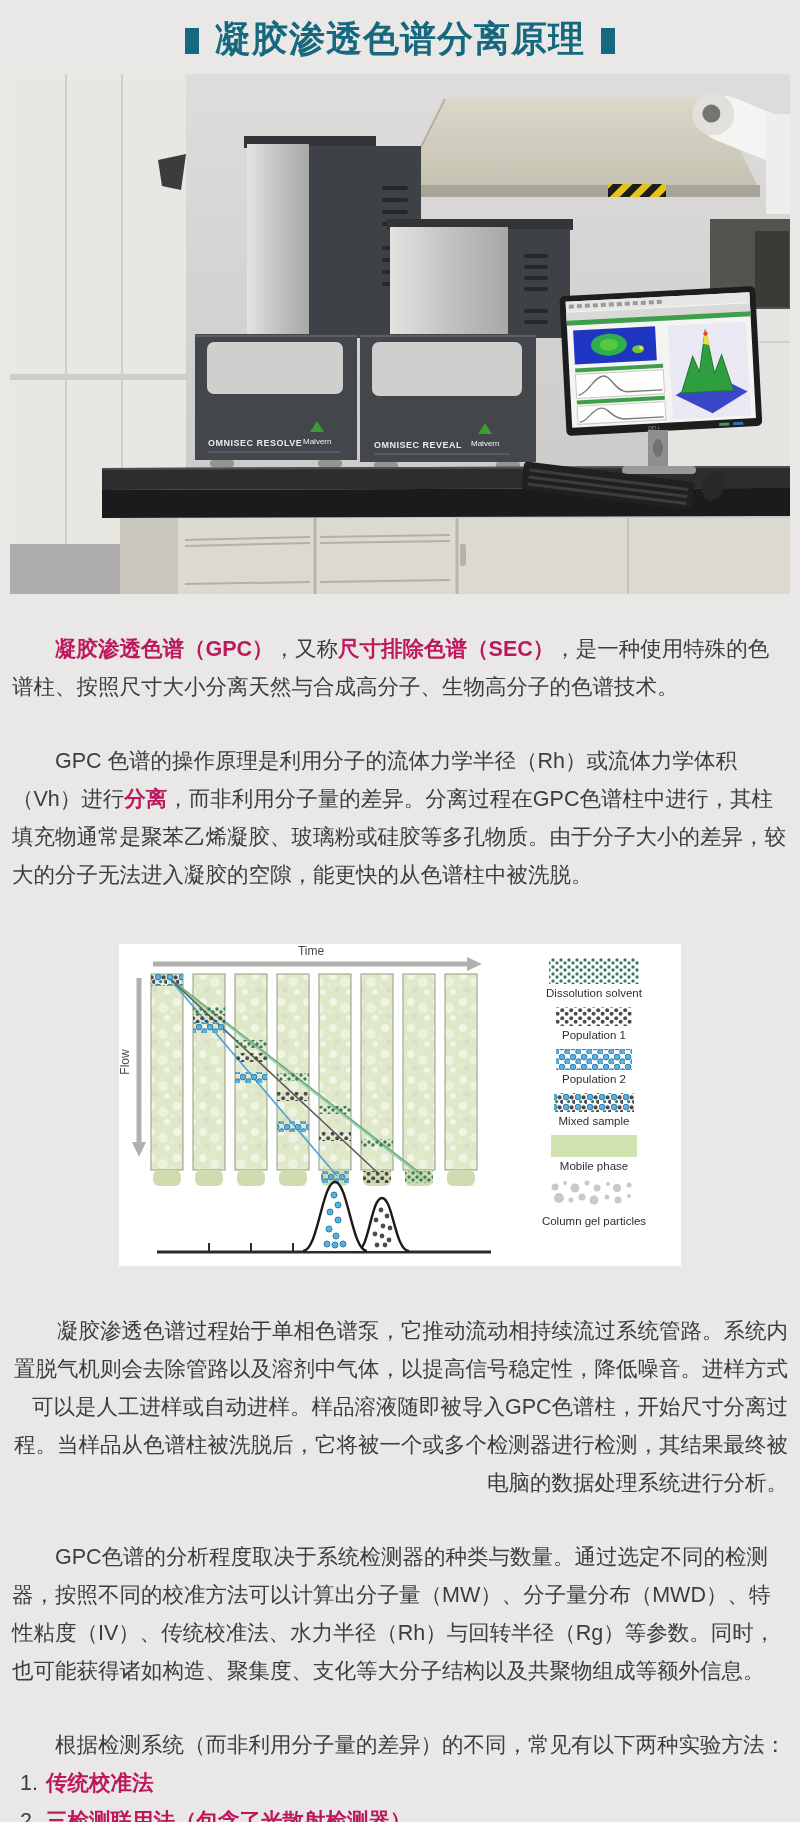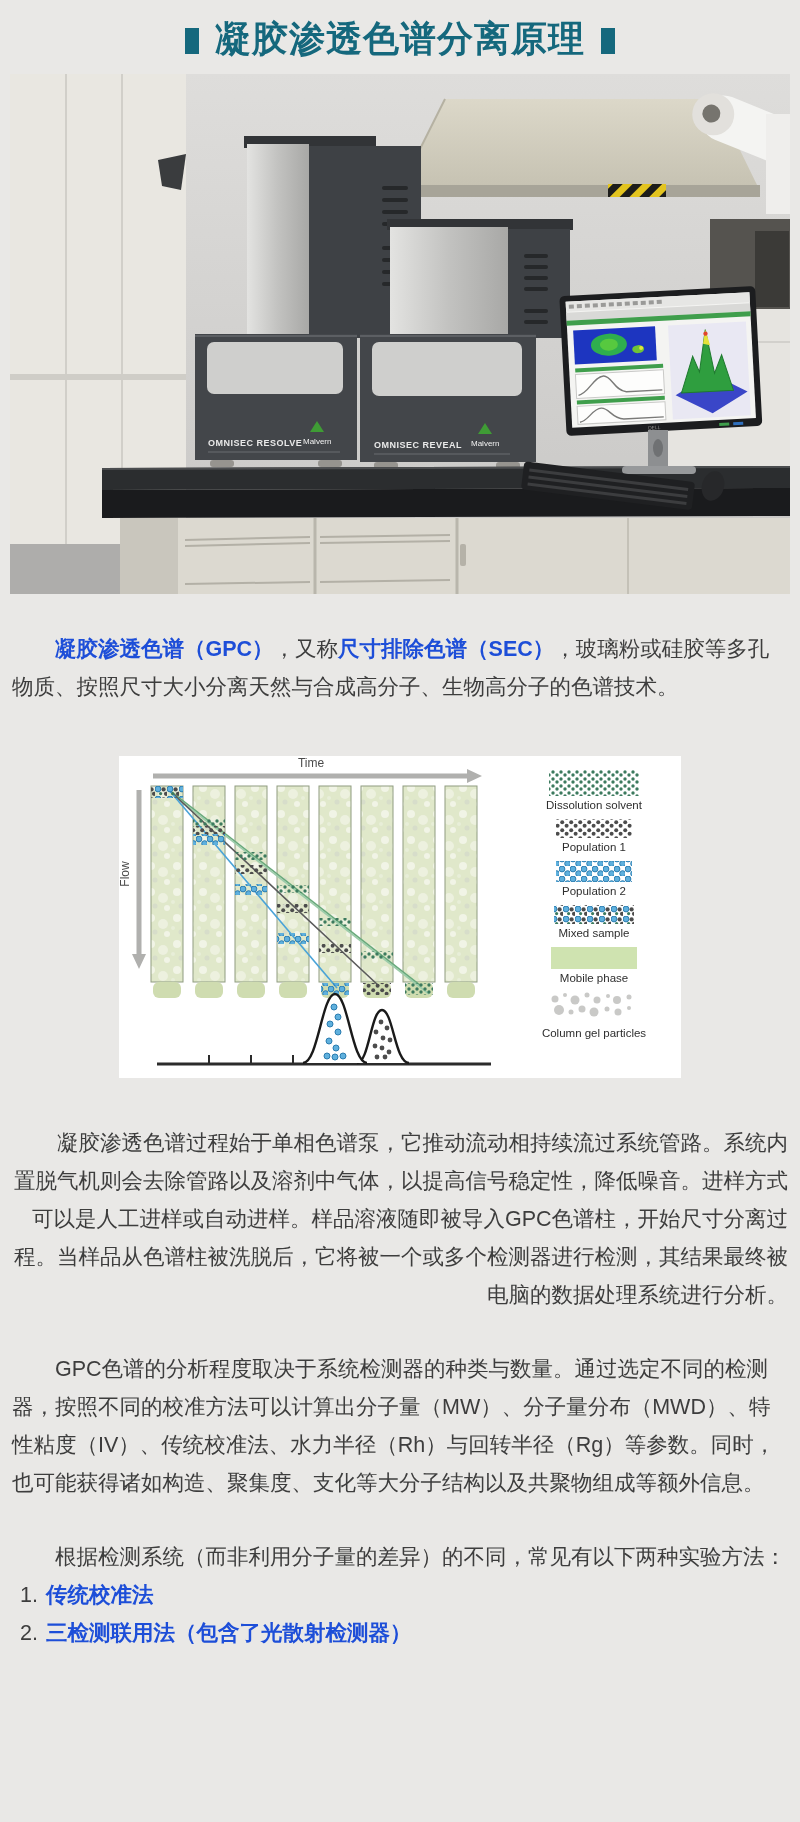--- a/index.html
+++ b/index.html
@@ -9,21 +9,21 @@
     font-family:"Liberation Sans","DejaVu Sans",sans-serif;
     color:#3d3d3d;
   }
   .title-wrap{text-align:center;padding:15px 0 10px;}
   .title-bar{display:inline-block;width:14px;height:26px;background:#15687d;vertical-align:-3px;}
   .title-text{display:inline-block;font-size:36px;font-weight:700;color:#15687d;margin:0 16px;letter-spacing:1px;}
   .photo{margin:0 10px;line-height:0;text-align:right;}
   .photo svg{display:block;}
   .content{padding:0 12px;font-size:21.5px;line-height:38px;}
   p.para{margin:36px 0 0;text-indent:2em;}
-  b{font-weight:700;color:#1d4ed8;}
+  b{font-weight:700;color:#be185d;}
   .figure{width:562px;margin:50px auto 46px;background:#a3a3a3;line-height:0;}
   .method-row{display:flex;line-height:38px;padding-left:8px;}
   .method-num{margin-right:8px;}
   .methods{margin-top:0;}
 </style>
 </head>
 <body>
 
 <div class="title-wrap">
   <span class="title-bar"></span><span class="title-text">凝胶渗透色谱分离原理</span><span class="title-bar"></span>
@@ -222,21 +222,22 @@
     <rect x="512" y="398" width="172" height="28" rx="4" fill="#1f2022"></rect>
     <line x1="518" y1="406" x2="678" y2="406" stroke="#3c3d3f" stroke-width="3"></line>
     <line x1="518" y1="413" x2="678" y2="413" stroke="#3c3d3f" stroke-width="3"></line>
     <line x1="518" y1="420" x2="678" y2="420" stroke="#3c3d3f" stroke-width="3"></line>
   </g>
   <ellipse cx="703" cy="412" rx="11" ry="15" transform="rotate(16 703 412)" fill="#27282a"></ellipse>
 </svg>
 </div>
 
 <div class="content">
-  <p class="para"><b>凝胶渗透色谱（GPC）</b><span>，又称</span><b>尺寸排除色谱（SEC）</b><span>，玻璃粉或硅胶等多孔物质、按照尺寸大小分离天然与合成高分子、生物高分子的色谱技术。</span></p>
+  <p class="para"><b>凝胶渗透色谱（GPC）</b><span>，又称</span><b>尺寸排除色谱（SEC）</b><span>，是一种使用特殊的色谱柱、按照尺寸大小分离天然与合成高分子、生物高分子的色谱技术。</span></p>
+  <p class="para"><span>GPC 色谱的操作原理是利用分子的流体力学半径（Rh）或流体力学体积（Vh）进行</span><b>分离</b><span>，而非利用分子量的差异。分离过程在GPC色谱柱中进行，其柱填充物通常是聚苯乙烯凝胶、玻璃粉或硅胶等多孔物质。由于分子大小的差异，较大的分子无法进入凝胶的空隙，能更快的从色谱柱中被洗脱。</span></p>
 
   <div class="figure">
   <svg viewBox="0 0 562 322" width="562" height="322">
     <defs>
       <pattern id="gel" width="26" height="26" patternUnits="userSpaceOnUse">
         <rect width="26" height="26" fill="#e0e8ca"></rect>
         <circle cx="6" cy="6" r="4" fill="#f1f4e6"></circle>
         <circle cx="18" cy="12" r="5" fill="#edf1df"></circle>
         <circle cx="10" cy="20" r="2.5" fill="#d7ddca"></circle>
         <circle cx="22" cy="22" r="3" fill="#f1f4e6"></circle>

